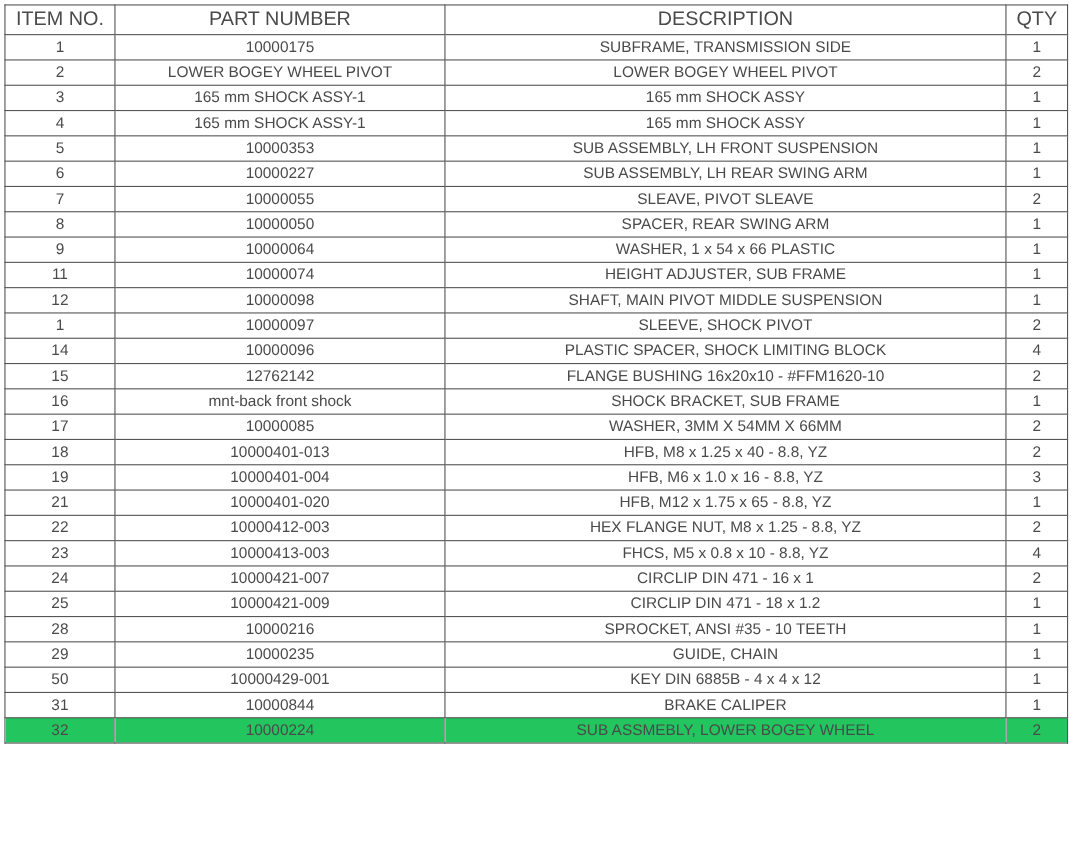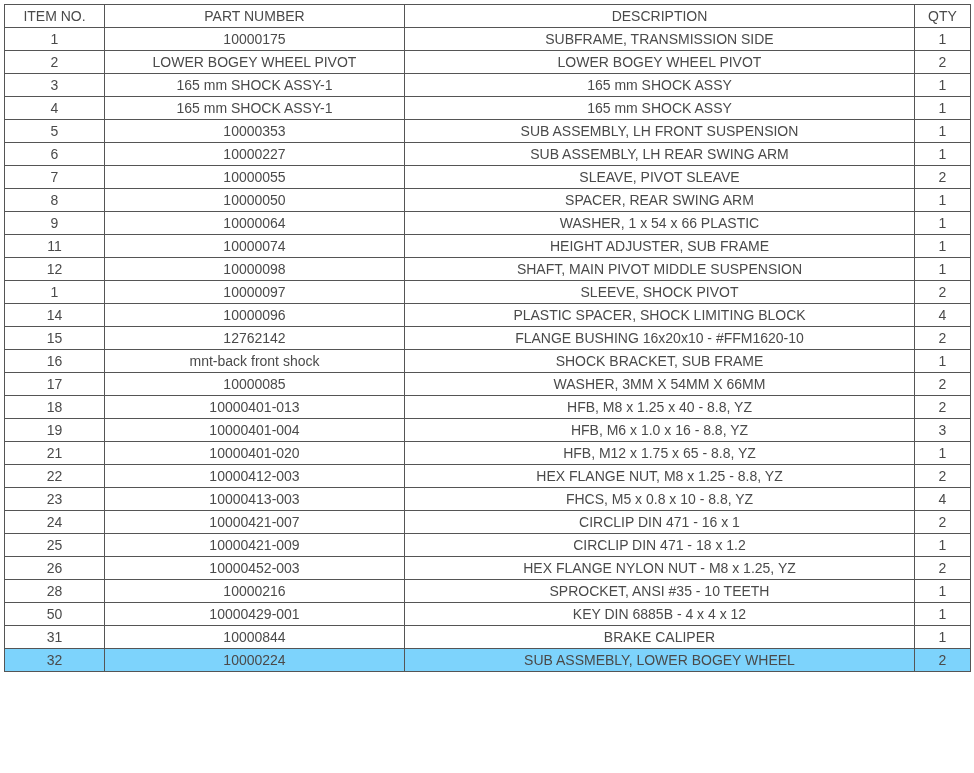--- a/index.html
+++ b/index.html
@@ -19,31 +19,31 @@
       border: 1px solid #555555;
       padding: 2px 4px;
       text-align: center;
       font-weight: normal;
       height: 23px;
       line-height: 1.2;
       overflow: hidden;
       white-space: nowrap;
     }
     th {
-      font-size: 14px;
+      font-size: 18px;
     }
     td {
       font-size: 14px;
     }
     col.item-no { width: 100px; }
     col.part-number { width: 300px; }
     col.description { width: 510px; }
     col.qty { width: 56px; }
     tr.highlight td {
-      background-color: #7dd3fc;
+      background-color: #22c55e;
     }
   </style>
 </head>
 <body>
 
 <table>
   <colgroup>
     <col class="item-no">
     <col class="part-number">
     <col class="description">
@@ -190,29 +190,29 @@
         <td>CIRCLIP DIN 471 - 16 x 1</td>
         <td>2</td>
       </tr>
       <tr>
         <td>25</td>
         <td>10000421-009</td>
         <td>CIRCLIP DIN 471 - 18 x 1.2</td>
         <td>1</td>
       </tr>
       <tr>
-        <td>26</td>
-        <td>10000452-003</td>
-        <td>HEX FLANGE NYLON NUT - M8 x 1.25, YZ</td>
-        <td>2</td>
-      </tr>
-      <tr>
         <td>28</td>
         <td>10000216</td>
         <td>SPROCKET, ANSI #35 - 10 TEETH</td>
+        <td>1</td>
+      </tr>
+      <tr>
+        <td>29</td>
+        <td>10000235</td>
+        <td>GUIDE, CHAIN</td>
         <td>1</td>
       </tr>
       <tr>
         <td>50</td>
         <td>10000429-001</td>
         <td>KEY DIN 6885B - 4 x 4 x 12</td>
         <td>1</td>
       </tr>
       <tr>
         <td>31</td>

